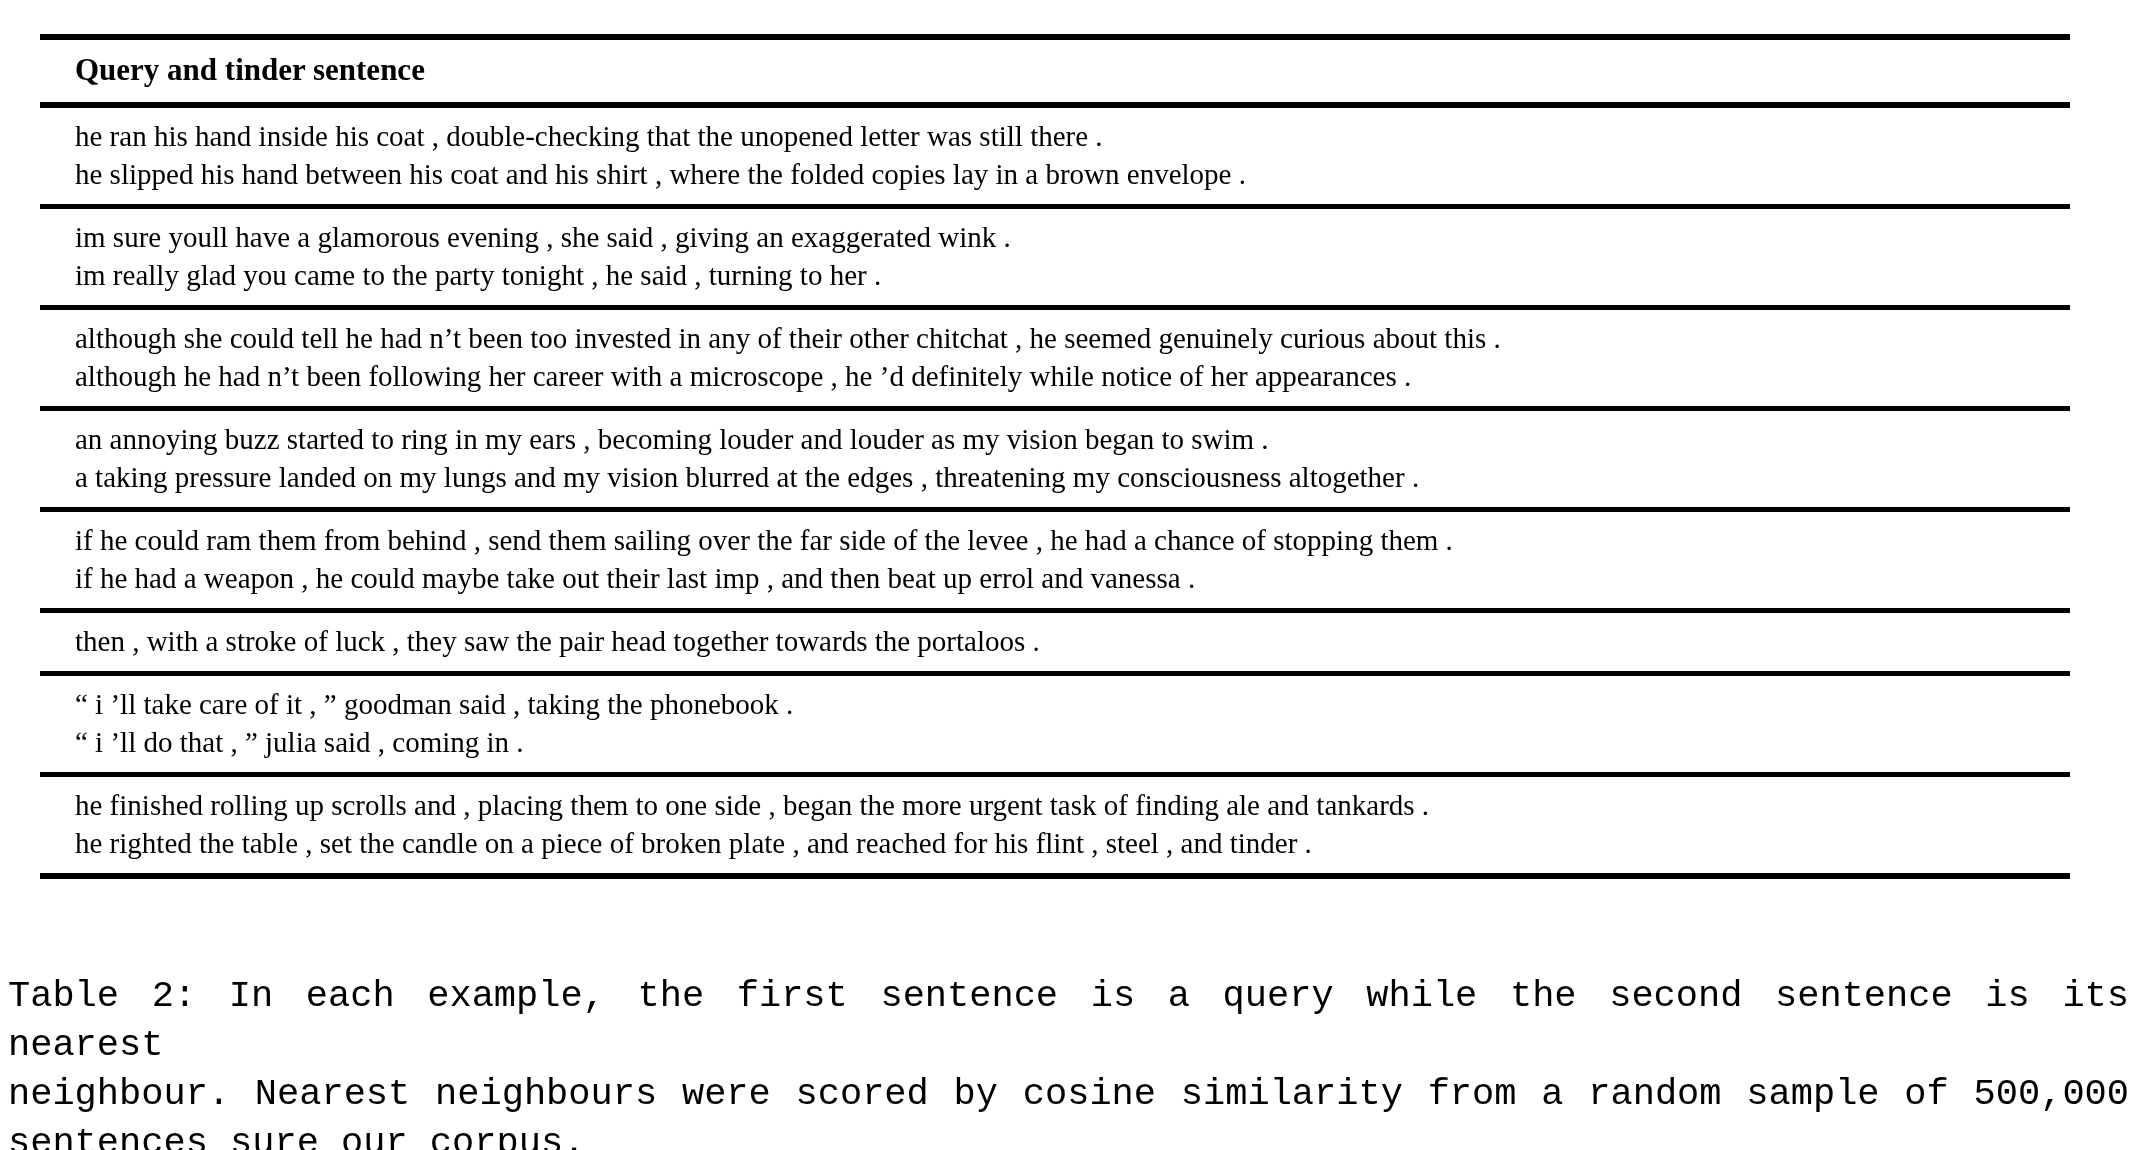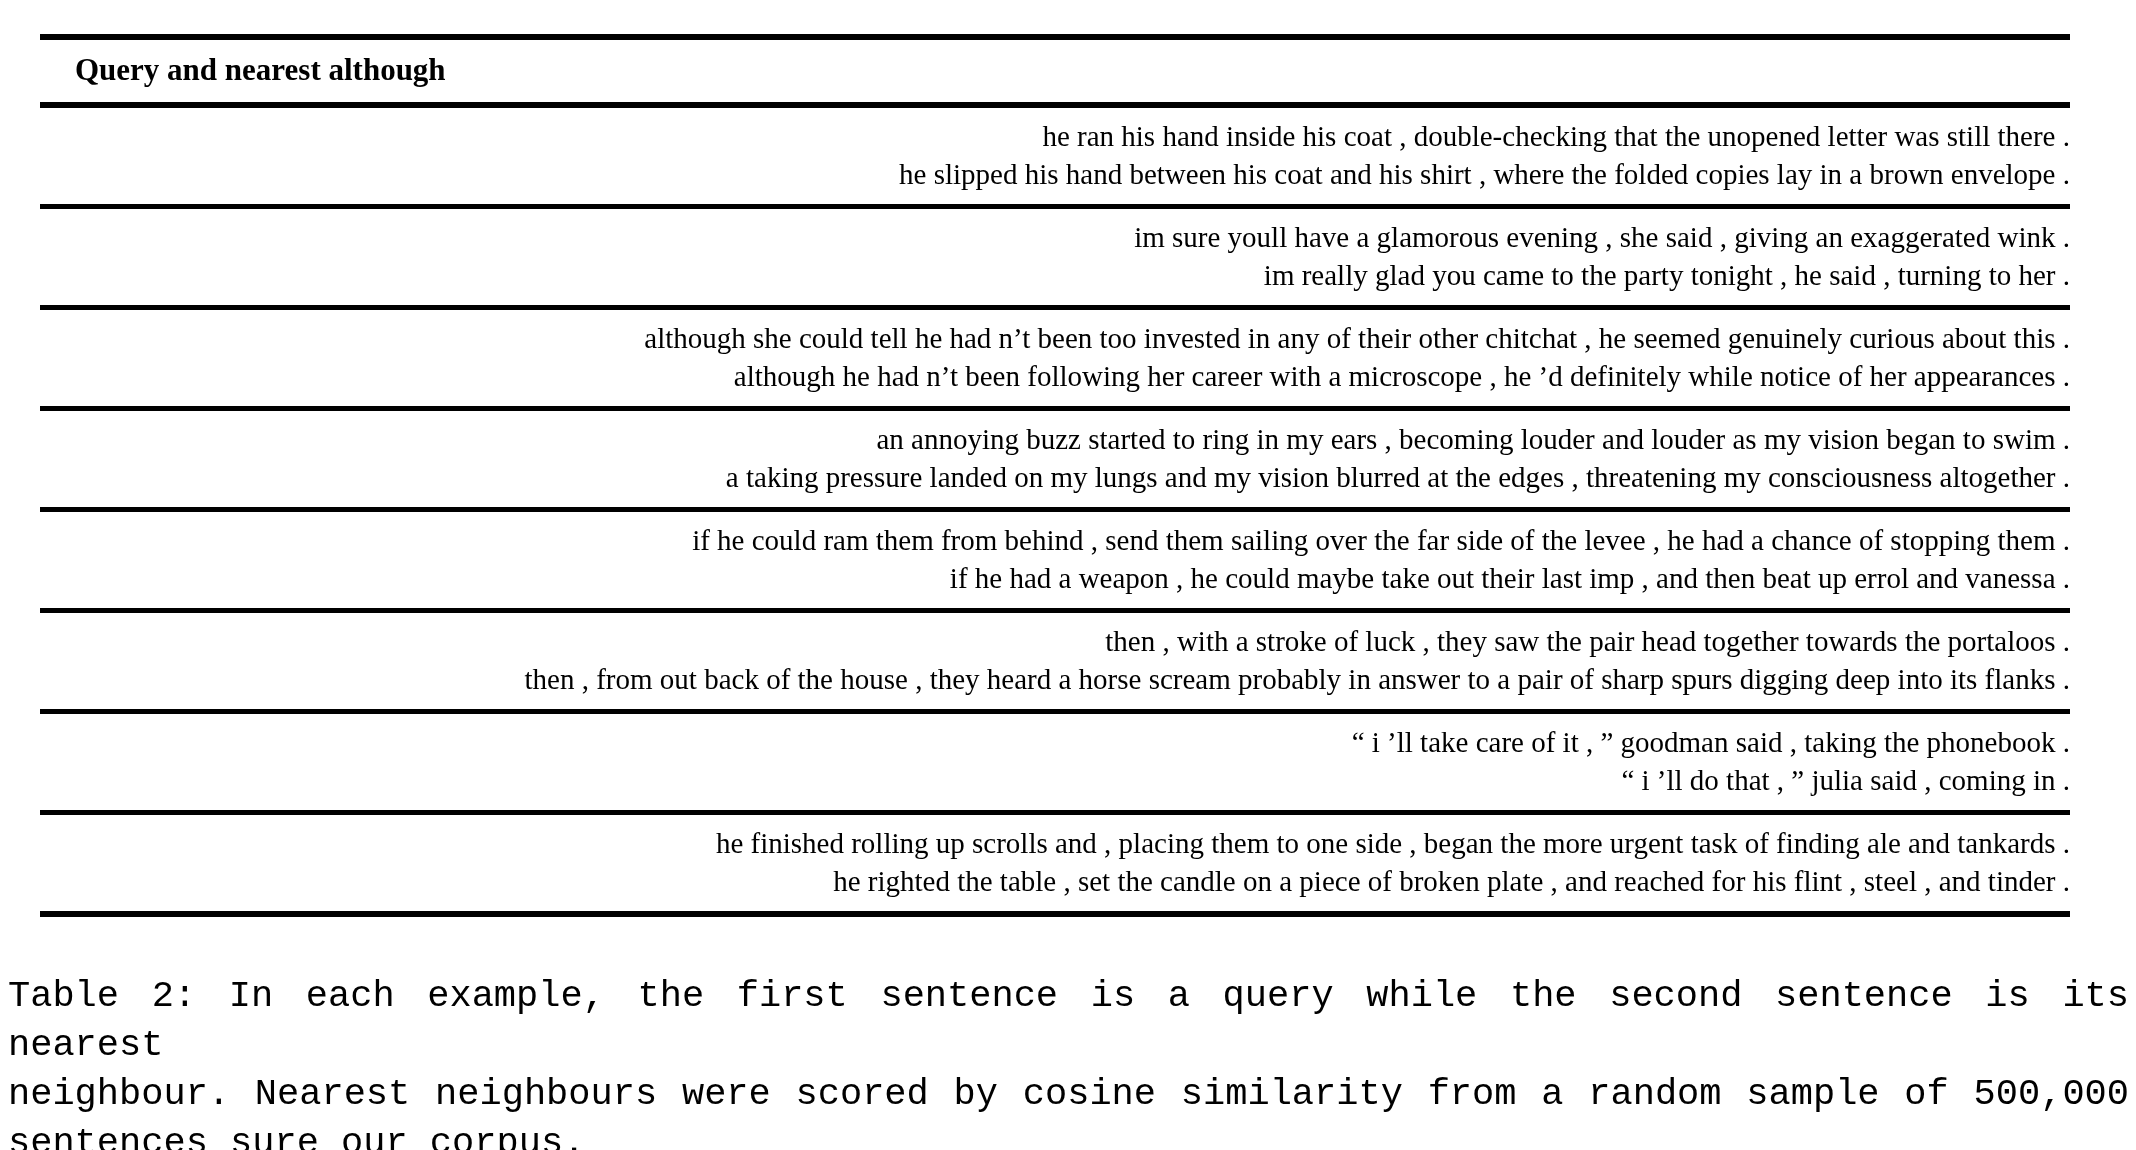--- a/index.html
+++ b/index.html
@@ -22,21 +22,20 @@
   }
   .rule.mid { height: 5px; }
   .thead {
     font-size: 31px;
     font-weight: bold;
     line-height: 40px;
     padding: 10px 0 12px 35px;
   }
   .row-group {
     padding: 9px 0 11px 35px;
-    text-align: right;
   }
   .sent {
     font-size: 29px;
     line-height: 38px;
     white-space: nowrap;
   }
   .caption {
     position: absolute;
     left: 8px; top: 972px;
     width: 2121px;
@@ -51,21 +50,21 @@
   .caption-line.last {
     text-align: left;
     text-align-last: left;
   }
 </style>
 </head>
 <body>
 
 <div class="table-wrap">
   <div class="rule"></div>
-  <div class="thead">Query and nearest although</div>
+  <div class="thead">Query and tinder sentence</div>
   <div class="rule"></div>
 
   <div class="row-group">
     <div class="sent">he ran his hand inside his coat , double-checking that the unopened letter was still there .</div>
     <div class="sent">he slipped his hand between his coat and his shirt , where the folded copies lay in a brown envelope .</div>
   </div>
   <div class="rule mid"></div>
 
   <div class="row-group">
     <div class="sent">im sure youll have a glamorous evening , she said , giving an exaggerated wink .</div>
@@ -86,21 +85,20 @@
   <div class="rule mid"></div>
 
   <div class="row-group">
     <div class="sent">if he could ram them from behind , send them sailing over the far side of the levee , he had a chance of stopping them .</div>
     <div class="sent">if he had a weapon , he could maybe take out their last imp , and then beat up errol and vanessa .</div>
   </div>
   <div class="rule mid"></div>
 
   <div class="row-group">
     <div class="sent">then , with a stroke of luck , they saw the pair head together towards the portaloos .</div>
-    <div class="sent">then , from out back of the house , they heard a horse scream probably in answer to a pair of sharp spurs digging deep into its flanks .</div>
   </div>
   <div class="rule mid"></div>
 
   <div class="row-group">
     <div class="sent">“ i ’ll take care of it , ” goodman said , taking the phonebook .</div>
     <div class="sent">“ i ’ll do that , ” julia said , coming in .</div>
   </div>
   <div class="rule mid"></div>
 
   <div class="row-group">

